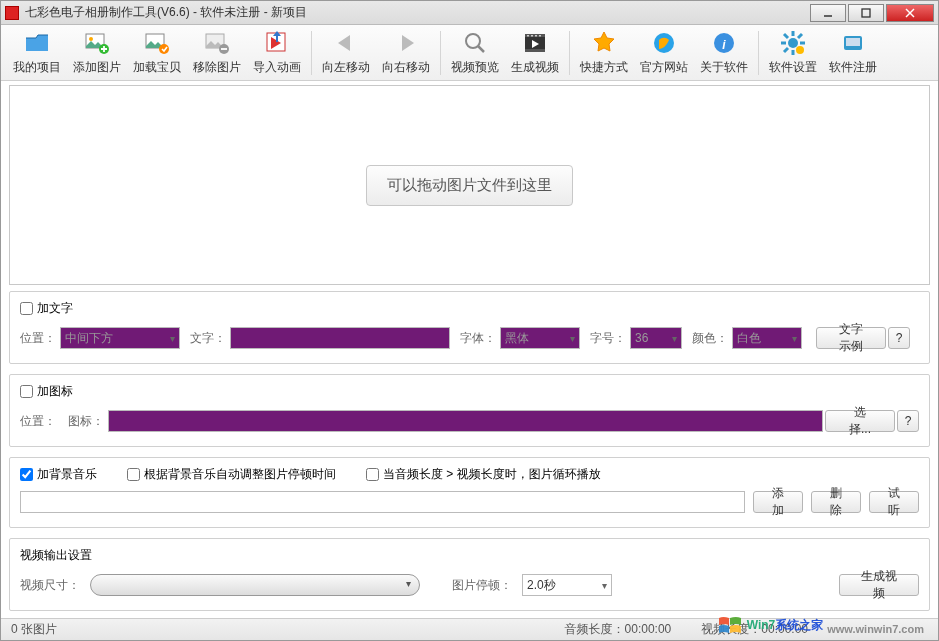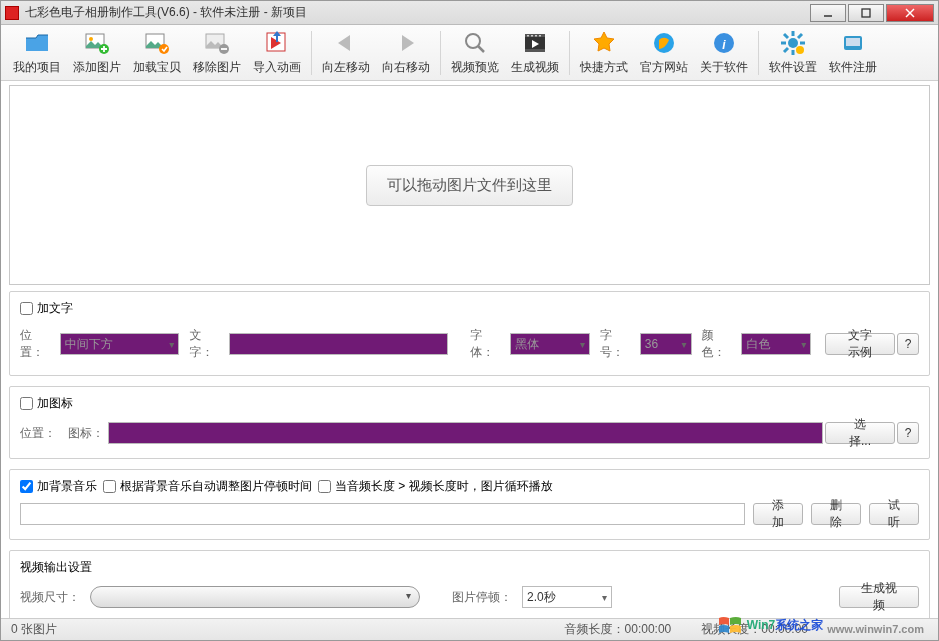--- a/index.html
+++ b/index.html
@@ -33,21 +33,21 @@
 input[type=checkbox]{ width: 13px; height: 13px; margin-right: 4px; }
 .lbl { color: #666; margin-right: 2px; }
 select, input[type=text], .combo { height: 22px; border: 1px solid #bbb; background: #fff; padding: 0 4px; font-size: 12px; color: #333; }
 select:disabled, input:disabled, .combo.disabled { background: #701a75; color: #999; }
 .combo { display: inline-flex; align-items: center; position: relative; }
 .combo::after { content: "▾"; position: absolute; right: 4px; color: #666; font-size: 10px; }
 .btn { height: 22px; padding: 0 18px; border: 1px solid #b5b5b5; background: linear-gradient(#fdfdfd,#e8e8e8); border-radius: 3px; cursor: pointer; color: #333; display: inline-flex; align-items: center; justify-content: center; }
 .btn:disabled { color: #aaa; cursor: default; }
 .qmark { width: 22px; padding: 0; }
 
-.music-row { display: flex; align-items: flex-start; gap: 6px; margin-bottom: 8px; }
+.music-row { display: flex; align-items: flex-start; gap: 30px; margin-bottom: 8px; }
 .music-input-row { display: flex; align-items: center; gap: 8px; }
 .music-path { flex: 1; height: 24px; border: 1px solid #bbb; background: #fff; }
 
 .output-row { display: flex; align-items: center; gap: 8px; }
 .vid-size { width: 330px; height: 22px; border: 1px solid #999; border-radius: 11px; background: linear-gradient(#fafafa,#ddd); position: relative; }
 .vid-size::after { content: "▾"; position: absolute; right: 8px; top: 3px; color: #555; font-size: 10px; }
 
 .statusbar { position: absolute; left: 0; right: 0; bottom: 0; height: 22px; background: linear-gradient(#f2f2f2,#e6e6e6); border-top: 1px solid #ccc; display: flex; align-items: center; padding: 0 10px; color: #555; }
 .status-seg { margin-right: 30px; }
 .status-spacer { flex: 1; }
@@ -249,21 +249,21 @@
         <input type="checkbox" style="">
         <span>加文字</span>
       </div>
       <div class="panel-row">
         <span class="lbl">位置：</span>
         <div class="combo disabled" style="width:120px">
             <span>中间下方</span>
           </div>
         <span class="lbl" style="margin-left:8px">文字：</span>
         <input type="text" disabled="" style="width: 220px;" value="">
-        <span class="lbl" style="margin-left:20px">字体：</span>
+        <span class="lbl" style="margin-left:8px">字体：</span>
         <div class="combo disabled" style="width:80px">
             <span>黑体</span>
           </div>
         <span class="lbl" style="margin-left:8px">字号：</span>
         <div class="combo disabled" style="width:52px">
             <span>36</span>
           </div>
         <span class="lbl" style="margin-left:8px">颜色：</span>
         <div class="combo disabled" style="width:70px">
             <span>白色</span>

